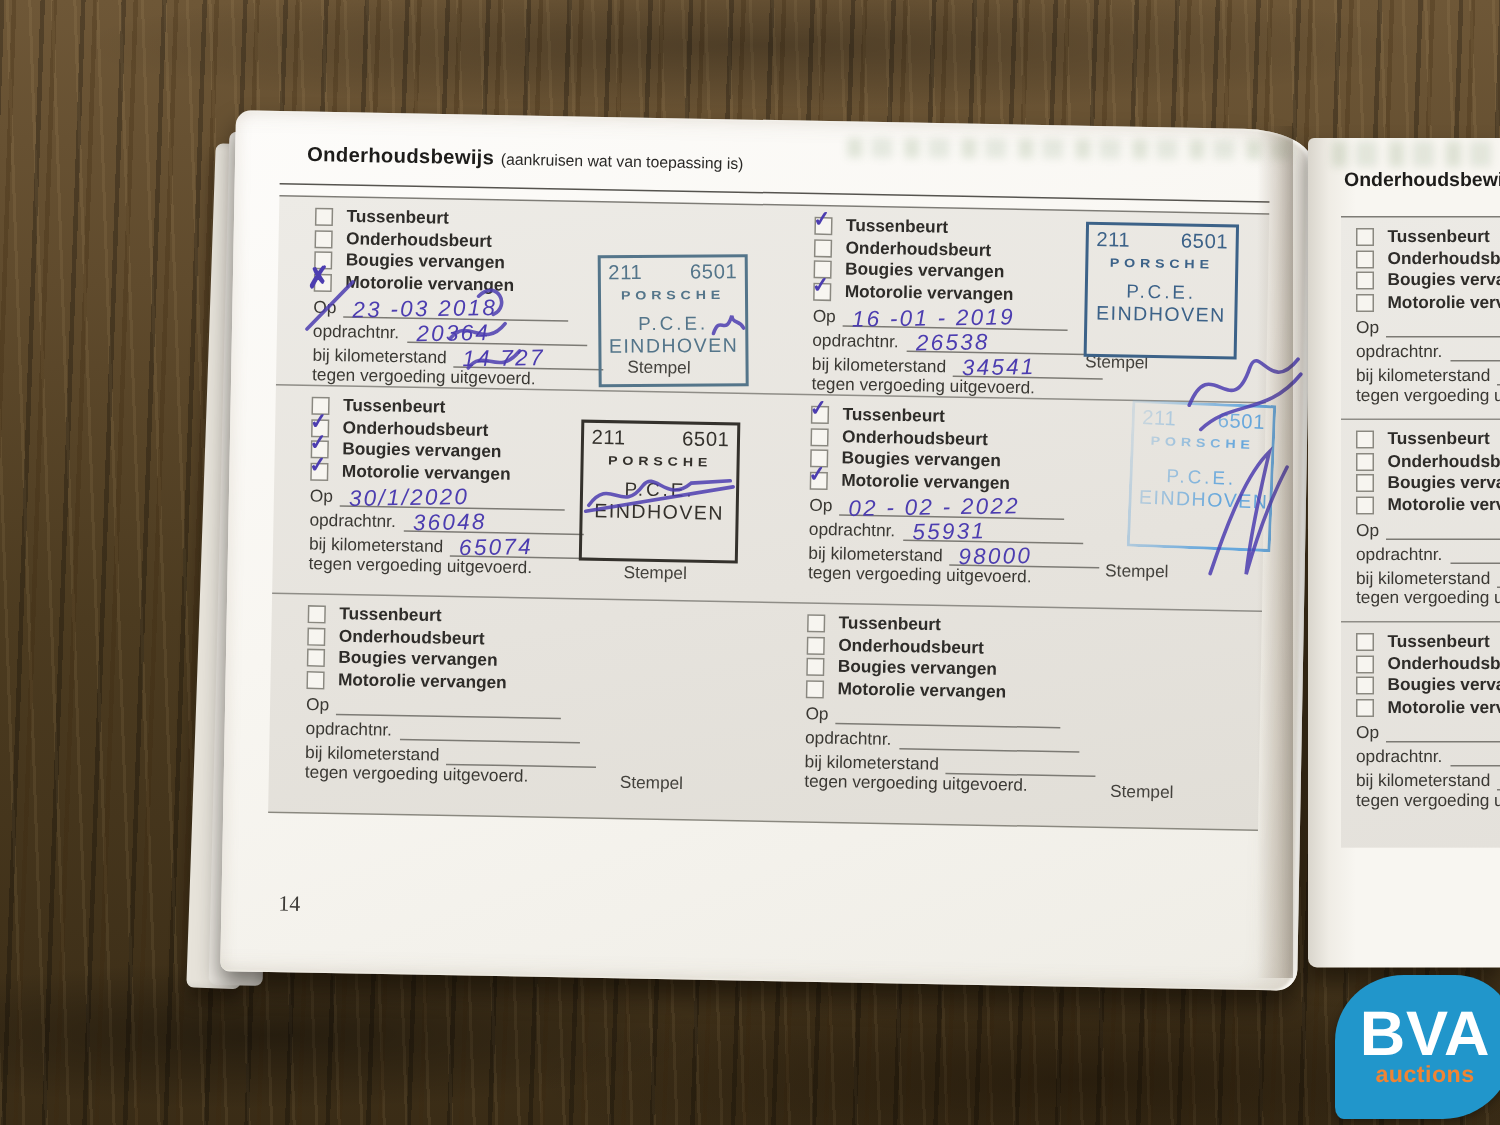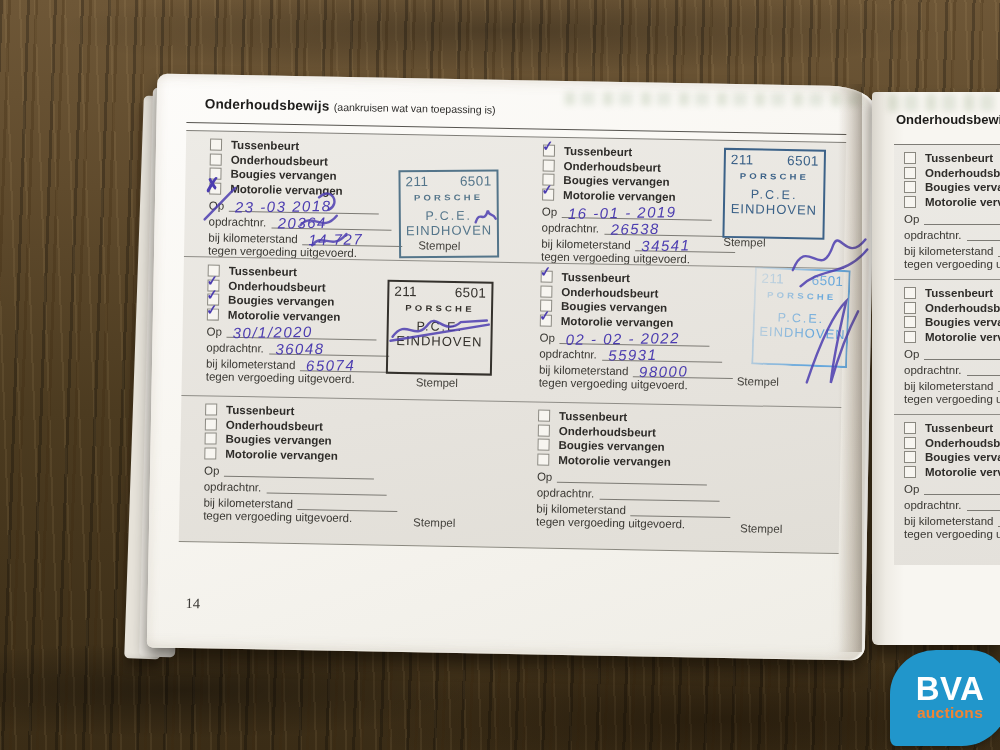--- a/index.html
+++ b/index.html
@@ -114,21 +114,21 @@
   .smudge{position:absolute;filter:blur(3px);opacity:.35;z-index:2;
     background:repeating-linear-gradient(90deg,rgba(110,140,90,.55) 0 10px,rgba(110,140,90,0) 10px 16px,rgba(95,130,85,.4) 16px 30px,rgba(0,0,0,0) 30px 38px);}
   .smudge-left{left:408px;top:9px;width:300px;height:13px;transform:rotate(-.8deg);}
   .smudge-right{left:16px;top:2px;width:106px;height:17px;}
 
   
   #bva{position:absolute;left:890px;top:650px;width:120px;height:96px;z-index:50;
     border-radius:46px 40px 48px 6px / 44px 40px 50px 8px;
     display:flex;flex-direction:column;align-items:center;justify-content:center;
     box-shadow:0 2px 6px rgba(0,0,0,.3);}
-  .bva-main{color:#ffffff;font-weight:bold;font-size:33px;letter-spacing:.5px;line-height:.9;}
+  .bva-main{color:#ffffff;font-weight:bold;font-size:42px;letter-spacing:.5px;line-height:.9;}
   .bva-sub{font-weight:bold;font-size:15.5px;letter-spacing:.3px;margin-top:1px;}
 </style>
 </head>
 <body>
 
 <div id="scene">
   <div class="edge e1"></div>
   <div class="edge e2"></div>
 
   <section id="left-page">

